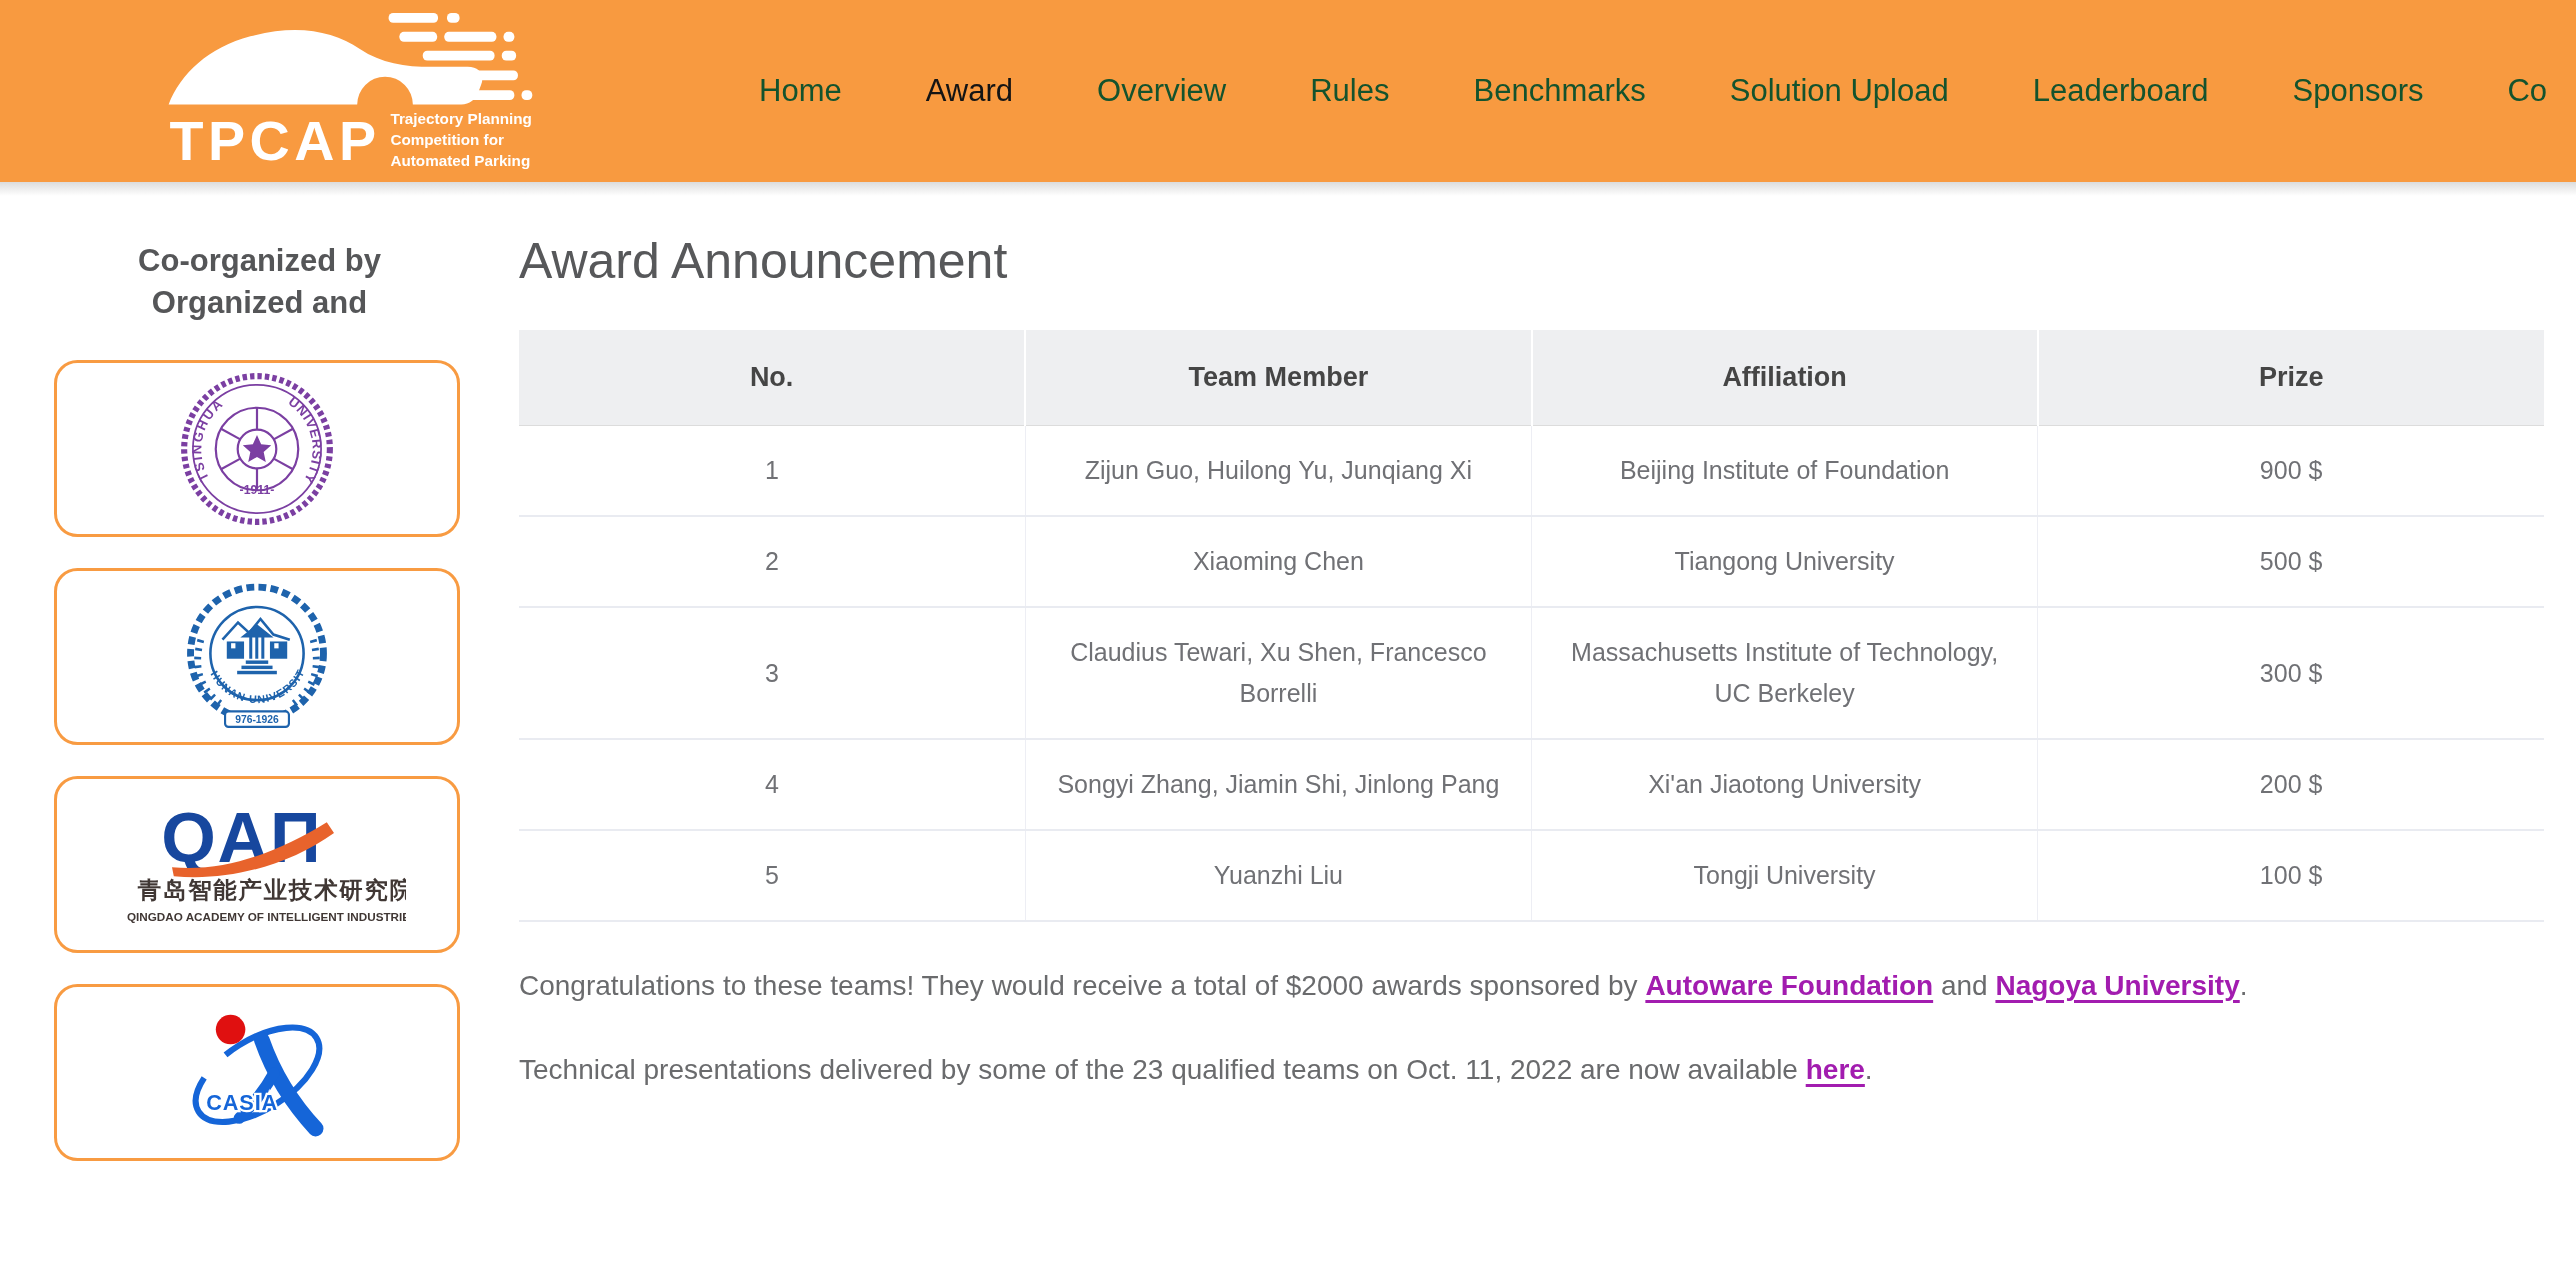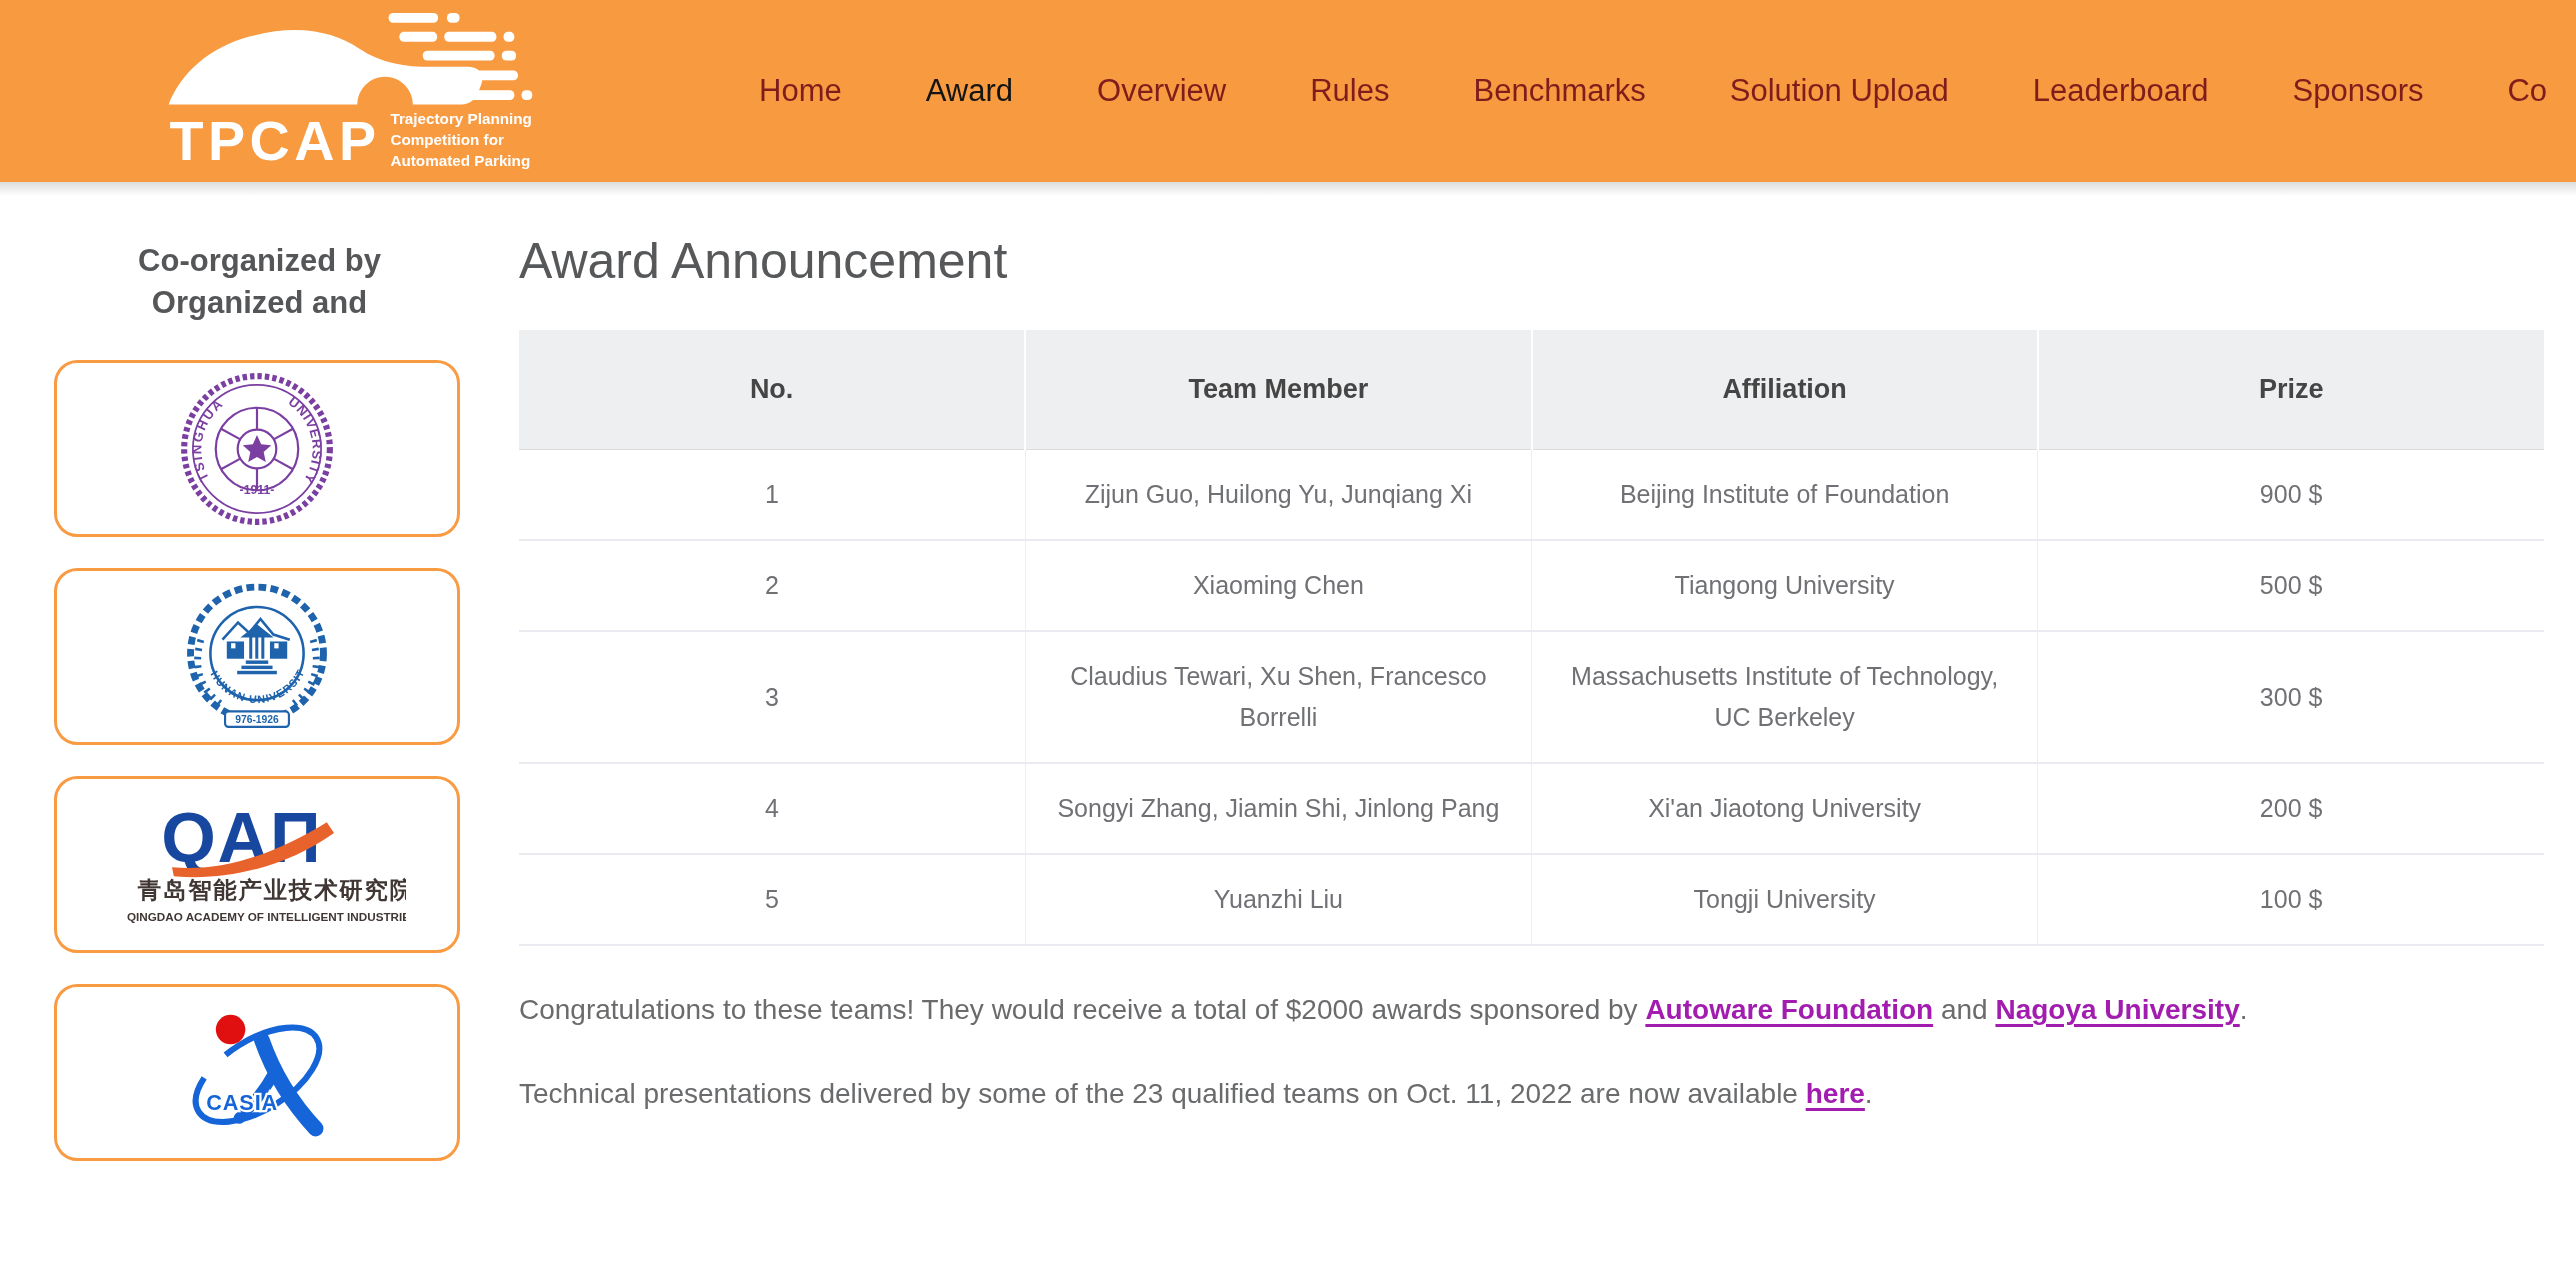--- a/index.html
+++ b/index.html
@@ -5,41 +5,41 @@
   * { margin:0; padding:0; box-sizing:border-box; }
   html,body { width:2576px; height:1264px; background:#ffffff; overflow:hidden;
               font-family:"Liberation Sans", sans-serif; }
 
   
   .page-header { position:relative; width:2576px; height:182px; background:#F89A40; z-index:5; }
   .page-header::after { content:''; position:absolute; left:0; right:0; top:182px; height:14.4px;
                         background:linear-gradient(#bfbfbf, rgba(255,255,255,0)); opacity:.55; }
   .logo-wrap { position:absolute; left:164px; top:3.6px; width:381px; height:176px; }
   .main-nav { position:absolute; left:759px; top:0; height:182px; display:flex; align-items:center; gap:84px; }
-  .nav-item { font-size:31px; color:#7f1d1d; text-decoration:none; white-space:nowrap; cursor:pointer; }
+  .nav-item { font-size:31px; color:#14532d; text-decoration:none; white-space:nowrap; cursor:pointer; }
   .nav-item.active { color:#141414; }
 
   
   .page-body { position:relative; width:2576px; }
   .sidebar { position:absolute; left:0; top:0; width:519px; }
   .sidebar-heading { margin:58px auto 36px; width:413px; text-align:center;
                      font-size:31px; font-weight:bold; color:#555658; line-height:42px; }
   .logo-box { width:406px; height:177px; margin:0 0 31px 54px; background:#ffffff;
               border:3.6px solid #F89B42; border-radius:23.4px;
               display:flex; align-items:center; justify-content:center; overflow:hidden; }
 
   .content { position:absolute; left:519px; top:0; width:2025px; }
   .page-title { margin-top:50px; font-size:50px; font-weight:normal; color:#57585A; }
   .intro { margin-top:34px; font-size:28px; color:#6B6C6E; line-height:45px;
            text-align:justify; color:#6a6b6d; }
 
   
   .winners-table { margin-top:40px; width:2025px; border-collapse:collapse; }
   .winners-table th { width:25%; background:#EEEFF1; color:#454545; font-size:27px; font-weight:bold;
-                      padding:44px 9px; border-right:2.7px solid #ffffff; border-bottom:1.8px solid #DCDCDC; }
+                      padding:32px 9px; border-right:2.7px solid #ffffff; border-bottom:1.8px solid #DCDCDC; }
   .winners-table th:last-child { border-right:none;margin-left:24px; }
   .winners-table td { width:25%; text-align:center; font-size:25px; color:#707175; line-height:41px;
                       padding:24px 21.6px; border-right:1.8px solid #EDEEF4; border-bottom:2.7px solid #E9EBF1;
                       background:#ffffff; }
   .winners-table td:last-child { border-right:none; }
 
   
   .note { margin-top:44px; font-size:28px; color:#6a6b6d; line-height:40px; }
   .note a { color:#a21caf; font-weight:bold; text-decoration:underline;
             text-decoration-thickness:2.7px; text-underline-offset:5.4px; cursor:pointer; }

